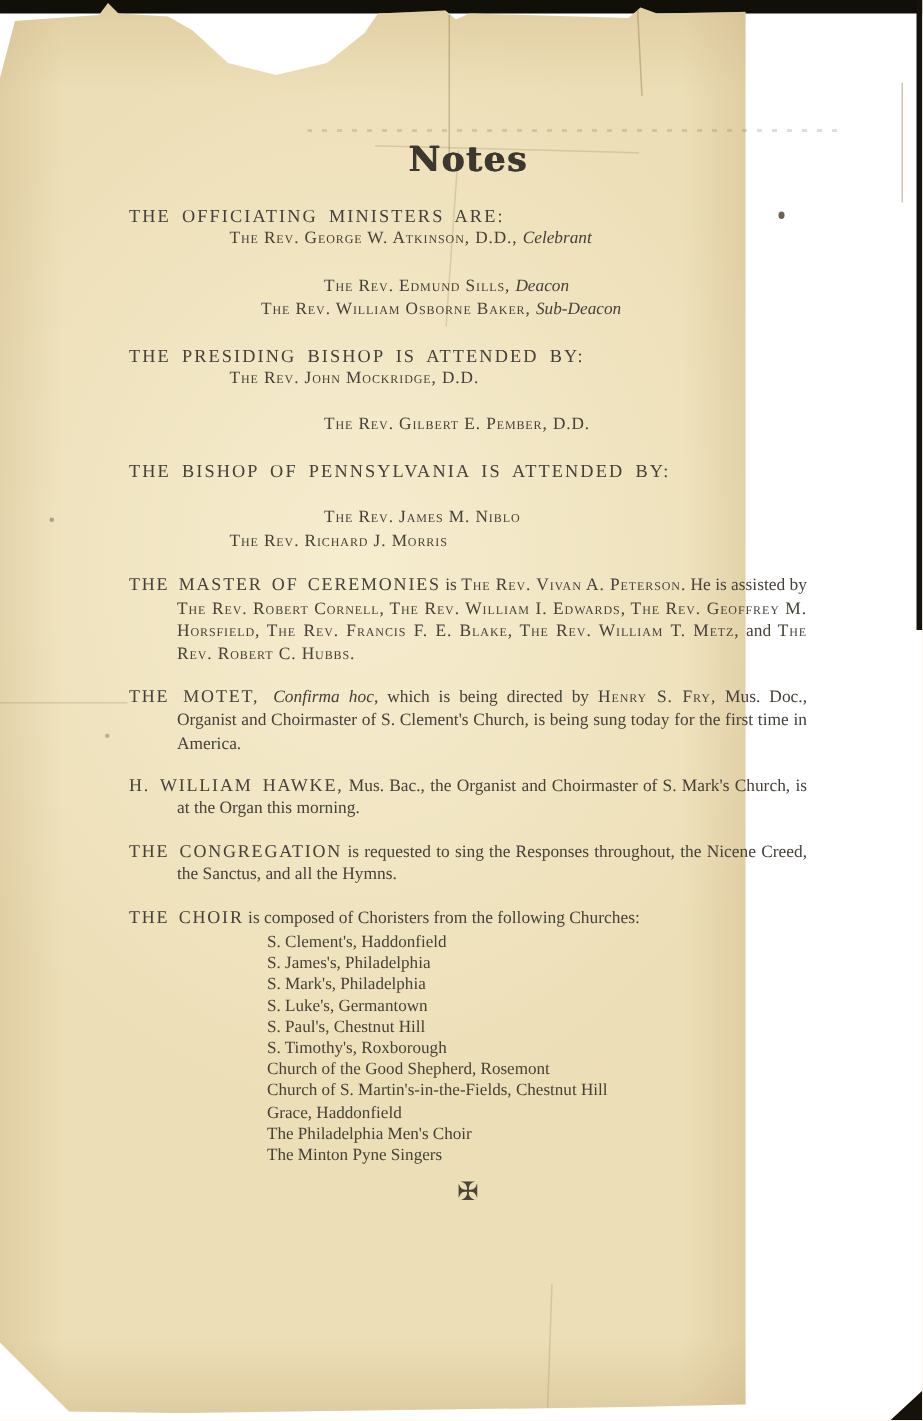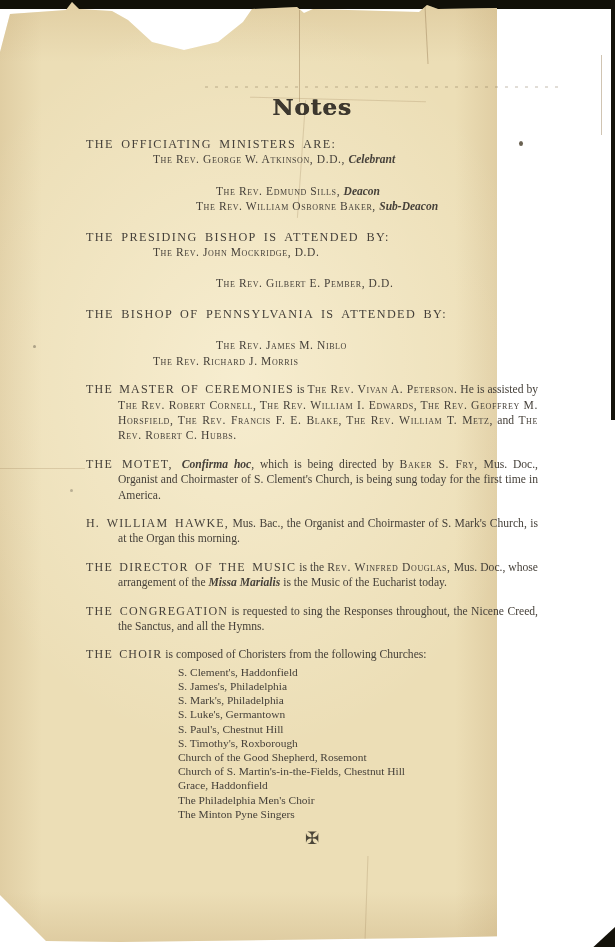--- a/index.html
+++ b/index.html
@@ -55,29 +55,29 @@
     margin:0 0 13px 0;
   }
   .section{margin-top:14px;}
   .sec-header{
     font-size:12.2px;line-height:16px;letter-spacing:1.4px;word-spacing:3px;
     color:#45403a;
   }
   .stair-line{font-size:11.5px;line-height:15.6px;white-space:nowrap;}
   .ind0{margin-left:67px;}
   .ind1{margin-left:130px;margin-top:16px;}
-  .ind2{margin-left:110px;}
+  .ind2{margin-left:88px;}
   .para{
     margin:13px 0 0 0;
     font-size:11.6px;line-height:15.4px;
     text-align:justify;
     padding-left:32px;text-indent:-32px;
   }
   .sc{font-variant:small-caps;letter-spacing:.6px;}
-  .it{font-style:italic;font-weight:bold;}
+  .it{font-style:italic;}
   .lead{letter-spacing:1.2px;word-spacing:2px;font-size:12px;}
   .choir-list{margin:2px 0 0 92px;font-size:11.4px;line-height:14.2px;}
   .ornament{
     text-align:center;font-size:17px;line-height:20px;margin-top:8px;color:#4a4538;
   }
 </style>
 </head>
 <body>
 
 <div id="stage">
@@ -118,23 +118,22 @@
       </div>
 
       <div class="section">
         <div class="sec-header">THE BISHOP OF PENNSYLVANIA IS ATTENDED BY:</div>
         <div class="stair-line ind1"><span class="sc">The Rev. James M. Niblo</span></div>
         <div class="stair-line ind0"><span class="sc">The Rev. Richard J. Morris</span></div>
       </div>
 
 
       <p class="para"><span class="lead">THE MASTER OF CEREMONIES</span><span> is </span><span class="sc">The Rev. Vivan A. Peterson.</span><span> He is assisted by </span><span class="sc">The Rev. Robert Cornell,</span><span> </span><span class="sc">The Rev. William I. Edwards,</span><span> </span><span class="sc">The Rev. Geoffrey M. Horsfield,</span><span> </span><span class="sc">The Rev. Francis F. E. Blake,</span><span> </span><span class="sc">The Rev. William T. Metz,</span><span> and </span><span class="sc">The Rev. Robert C. Hubbs.</span></p>
-      <p class="para"><span class="lead">THE MOTET, </span><span class="it">Confirma hoc</span><span>, which is being directed by </span><span class="sc">Baker S. Fry,</span><span> Mus. Doc., Organist and Choirmaster of S. Clement's Church, is being sung today for the first time in America.</span></p>
+      <p class="para"><span class="lead">THE MOTET, </span><span class="it">Confirma hoc</span><span>, which is being directed by </span><span class="sc">Henry S. Fry,</span><span> Mus. Doc., Organist and Choirmaster of S. Clement's Church, is being sung today for the first time in America.</span></p>
       <p class="para"><span class="lead">H. WILLIAM HAWKE,</span><span> Mus. Bac., the Organist and Choirmaster of S. Mark's Church, is at the Organ this morning.</span></p>
-      <p class="para"><span class="lead">THE DIRECTOR OF THE MUSIC</span><span> is the </span><span class="sc">Rev. Winfred Douglas,</span><span> Mus. Doc., whose arrangement of the </span><span class="it">Missa Marialis</span><span> is the Music of the Eucharist today.</span></p>
       <p class="para"><span class="lead">THE CONGREGATION</span><span> is requested to sing the Responses throughout, the Nicene Creed, the Sanctus, and all the Hymns.</span></p>
       <p class="para"><span class="lead">THE CHOIR</span><span> is composed of Choristers from the following Churches:</span></p>
 
       <div class="choir-list">
         <div>S. Clement's, Haddonfield</div>
         <div>S. James's, Philadelphia</div>
         <div>S. Mark's, Philadelphia</div>
         <div>S. Luke's, Germantown</div>
         <div>S. Paul's, Chestnut Hill</div>
         <div>S. Timothy's, Roxborough</div>

